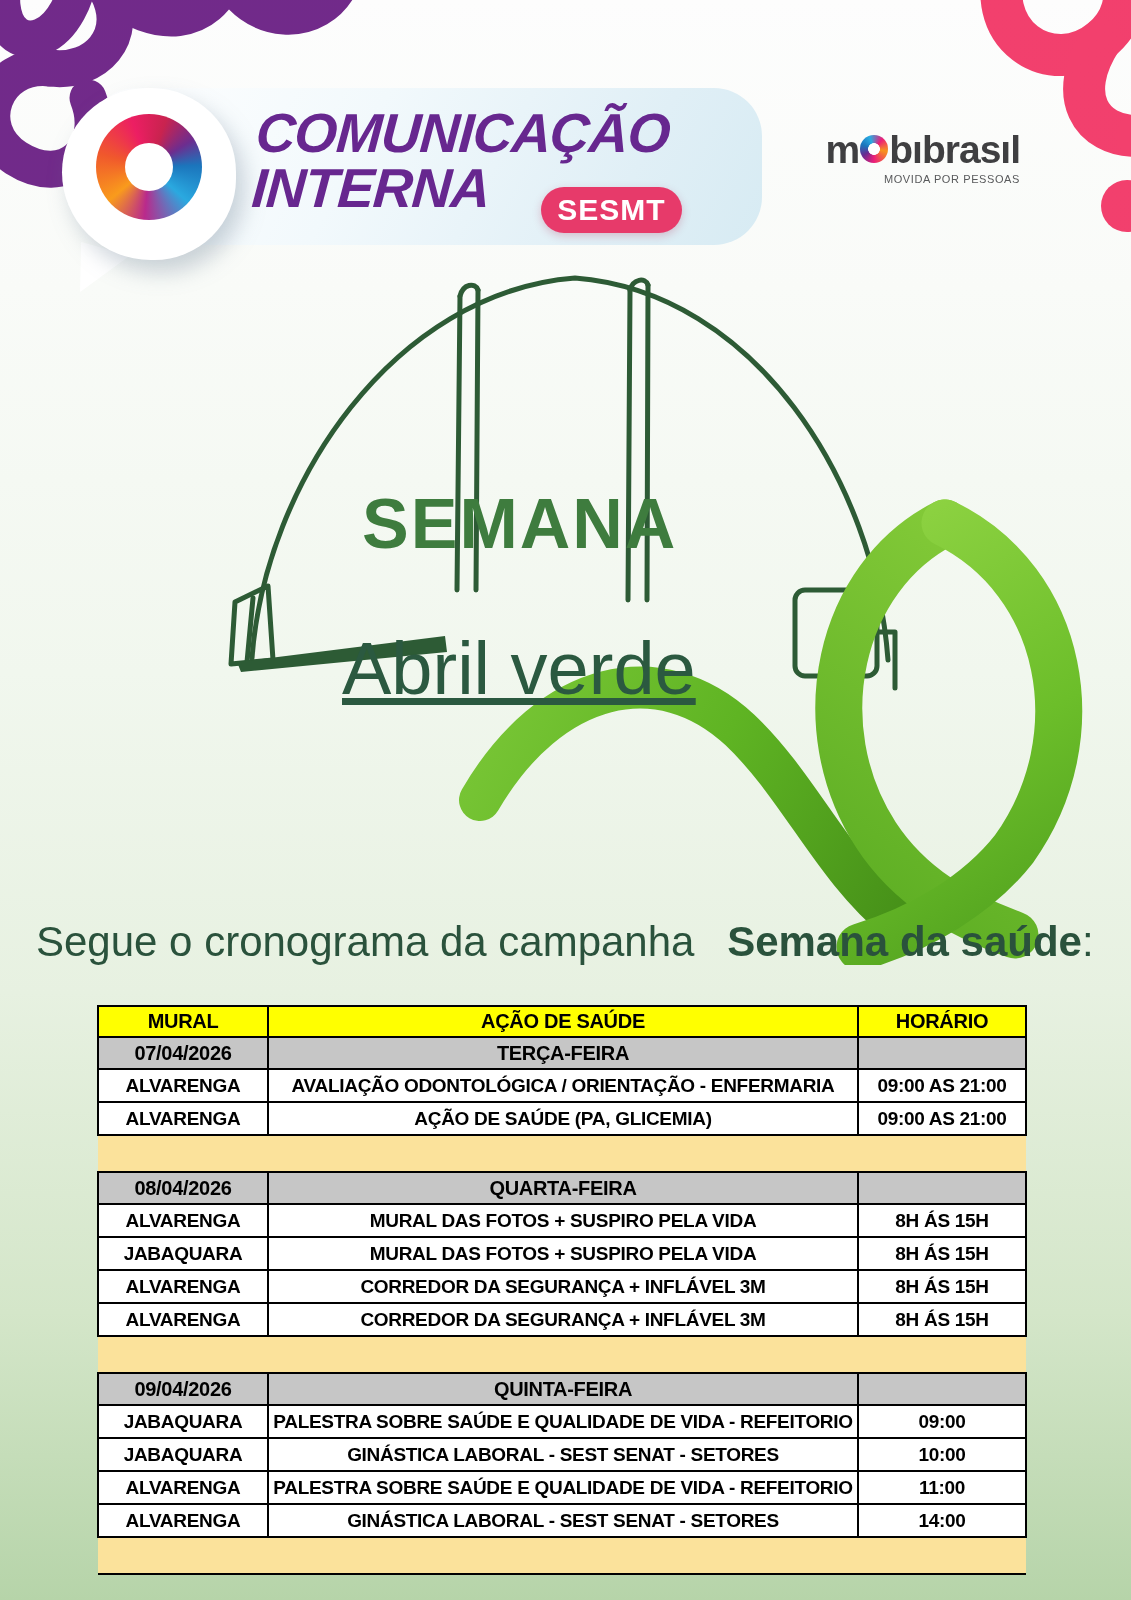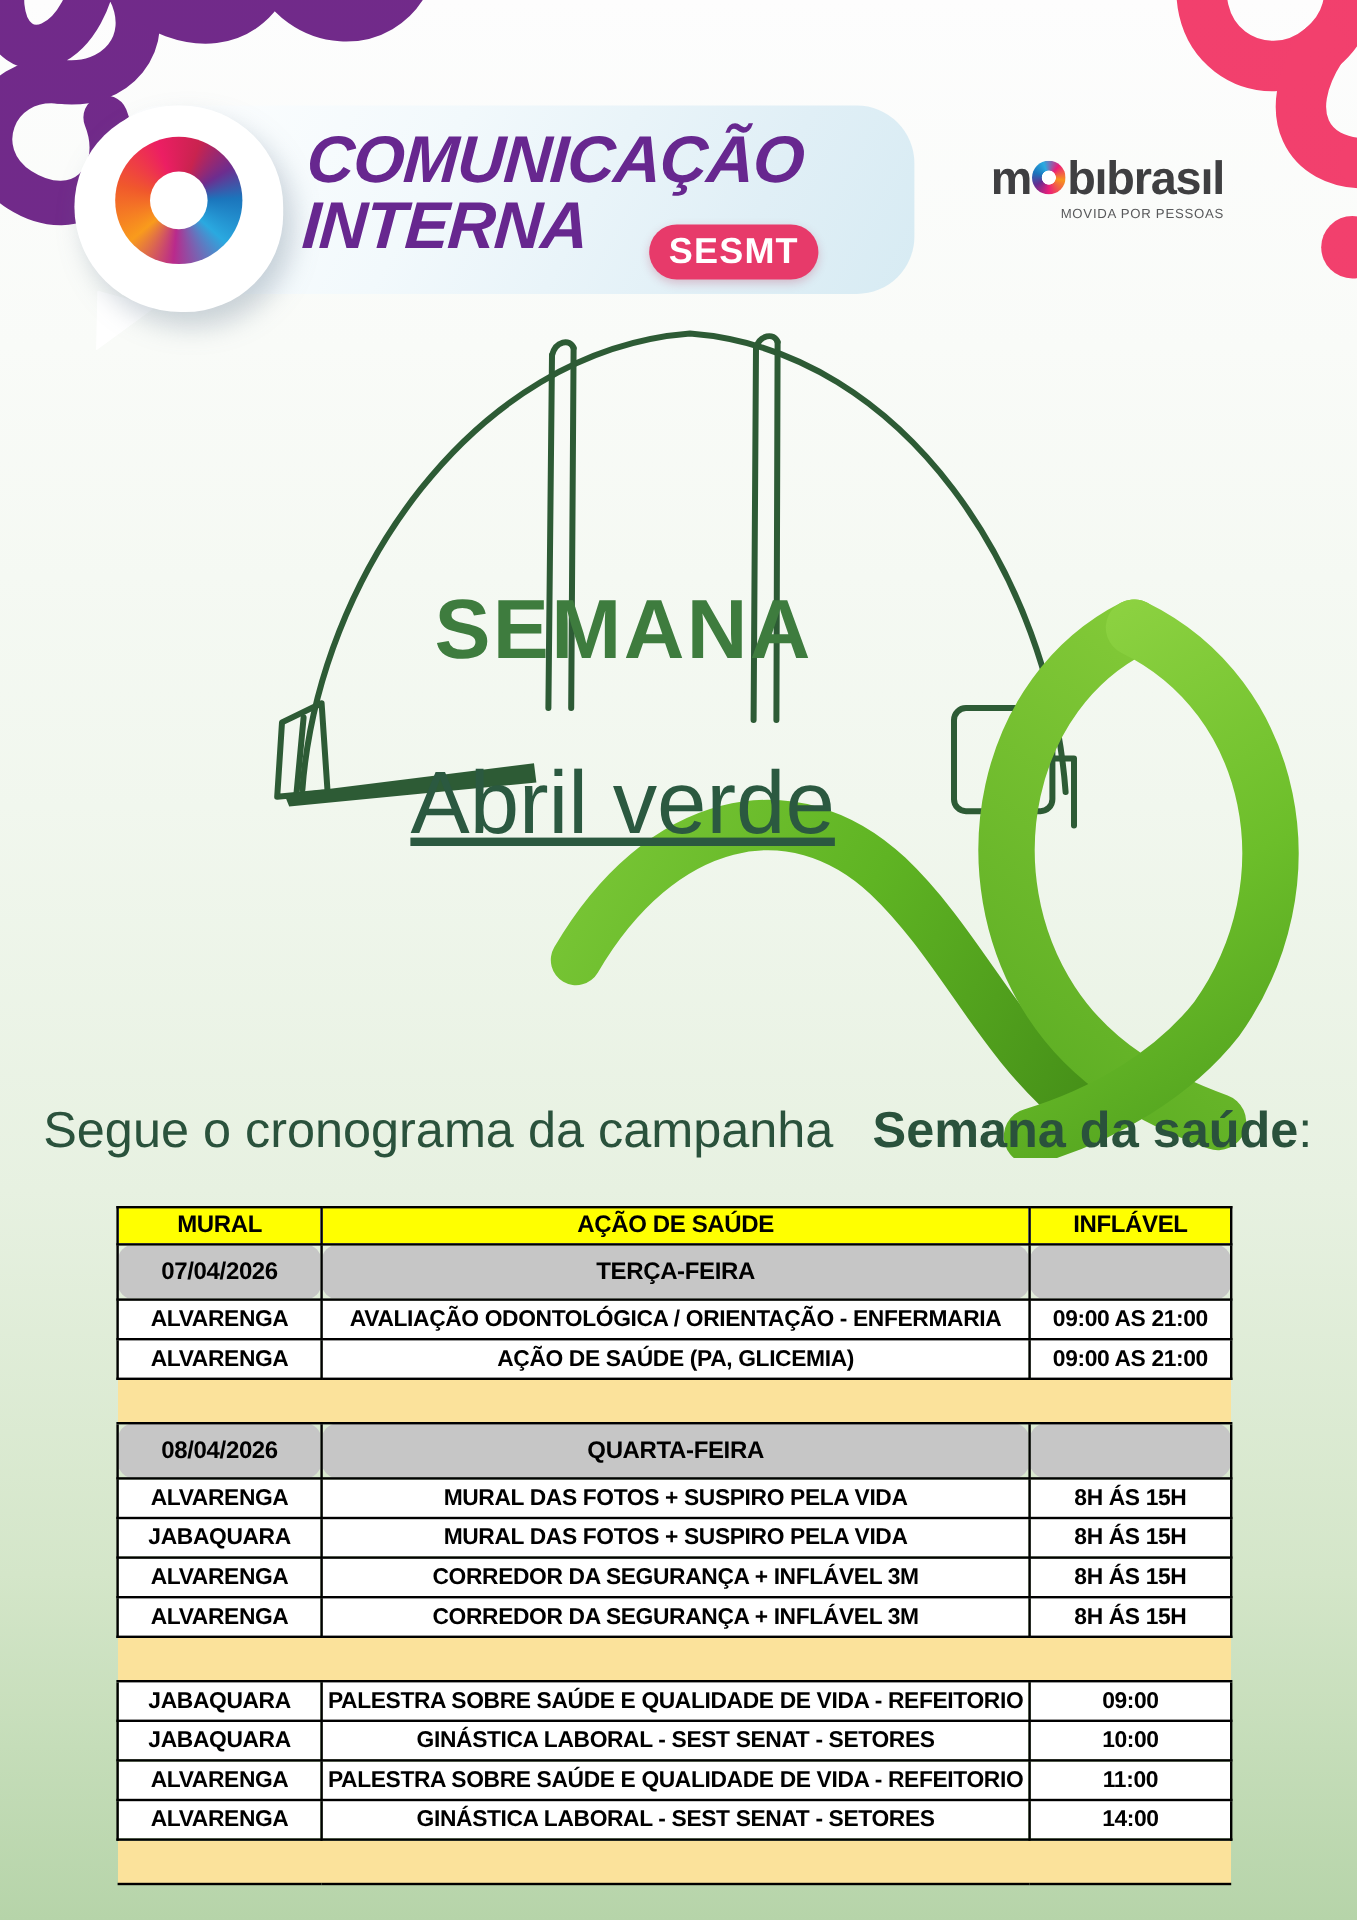--- a/index.html
+++ b/index.html
@@ -83,21 +83,21 @@
     position:absolute; left:97px; top:1005px; width:928px; z-index:4;
     border-collapse:collapse; table-layout:fixed;
     font-family:"Liberation Sans", sans-serif;
   }
   .schedule col.c1{width:170px;} .schedule col.c2{width:590px;} .schedule col.c3{width:168px;}
   .schedule th, .schedule td{
     border:2px solid #000; text-align:center; vertical-align:middle;
     font-weight:bold; color:#000; letter-spacing:-0.3px; overflow:hidden; white-space:nowrap;
   }
   .schedule thead th{background:var(--table_header_bg); height:31px; font-size:20px;}
-  .schedule tr.day td{background:var(--table_day_bg); height:46px; font-size:20px;border-radius:14px;}
+  .schedule tr.day td{background:var(--table_day_bg); height:32px; font-size:20px;}
   .schedule tr.data td{background:#fff; height:33px; font-size:19px;}
   .schedule tr.spacer td{background:var(--table_spacer_bg); border-left:none; border-right:none; height:37px;}
 </style>
 </head>
 <body>
 
 <div class="page">
 
   <svg class="deco-tl" width="440" height="260" viewBox="0 0 440 260">
     <defs>
@@ -194,21 +194,21 @@
   <table class="schedule">
     <colgroup>
         <col class="c1">
         <col class="c2">
         <col class="c3">
       </colgroup>
     <thead>
       <tr>
         <th>MURAL</th>
         <th>AÇÃO DE SAÚDE</th>
-        <th>INFLÁVEL</th>
+        <th>HORÁRIO</th>
       </tr>
     </thead>
     <tbody>
         <tr class="day">
           <td>07/04/2026</td>
           <td>TERÇA-FEIRA</td>
           <td></td>
         </tr>
         <tr class="data">
           <td>ALVARENGA</td>
@@ -244,20 +244,25 @@
           <td>8H ÁS 15H</td>
         </tr>
         <tr class="data">
           <td>ALVARENGA</td>
           <td>CORREDOR DA SEGURANÇA + INFLÁVEL 3M</td>
           <td>8H ÁS 15H</td>
         </tr>
         <tr class="spacer">
           <td colspan="3"></td>
         </tr>
+        <tr class="day">
+          <td>09/04/2026</td>
+          <td>QUINTA-FEIRA</td>
+          <td></td>
+        </tr>
         <tr class="data">
           <td>JABAQUARA</td>
           <td>PALESTRA SOBRE SAÚDE E QUALIDADE DE VIDA - REFEITORIO</td>
           <td>09:00</td>
         </tr>
         <tr class="data">
           <td>JABAQUARA</td>
           <td>GINÁSTICA LABORAL - SEST SENAT - SETORES</td>
           <td>10:00</td>
         </tr>

